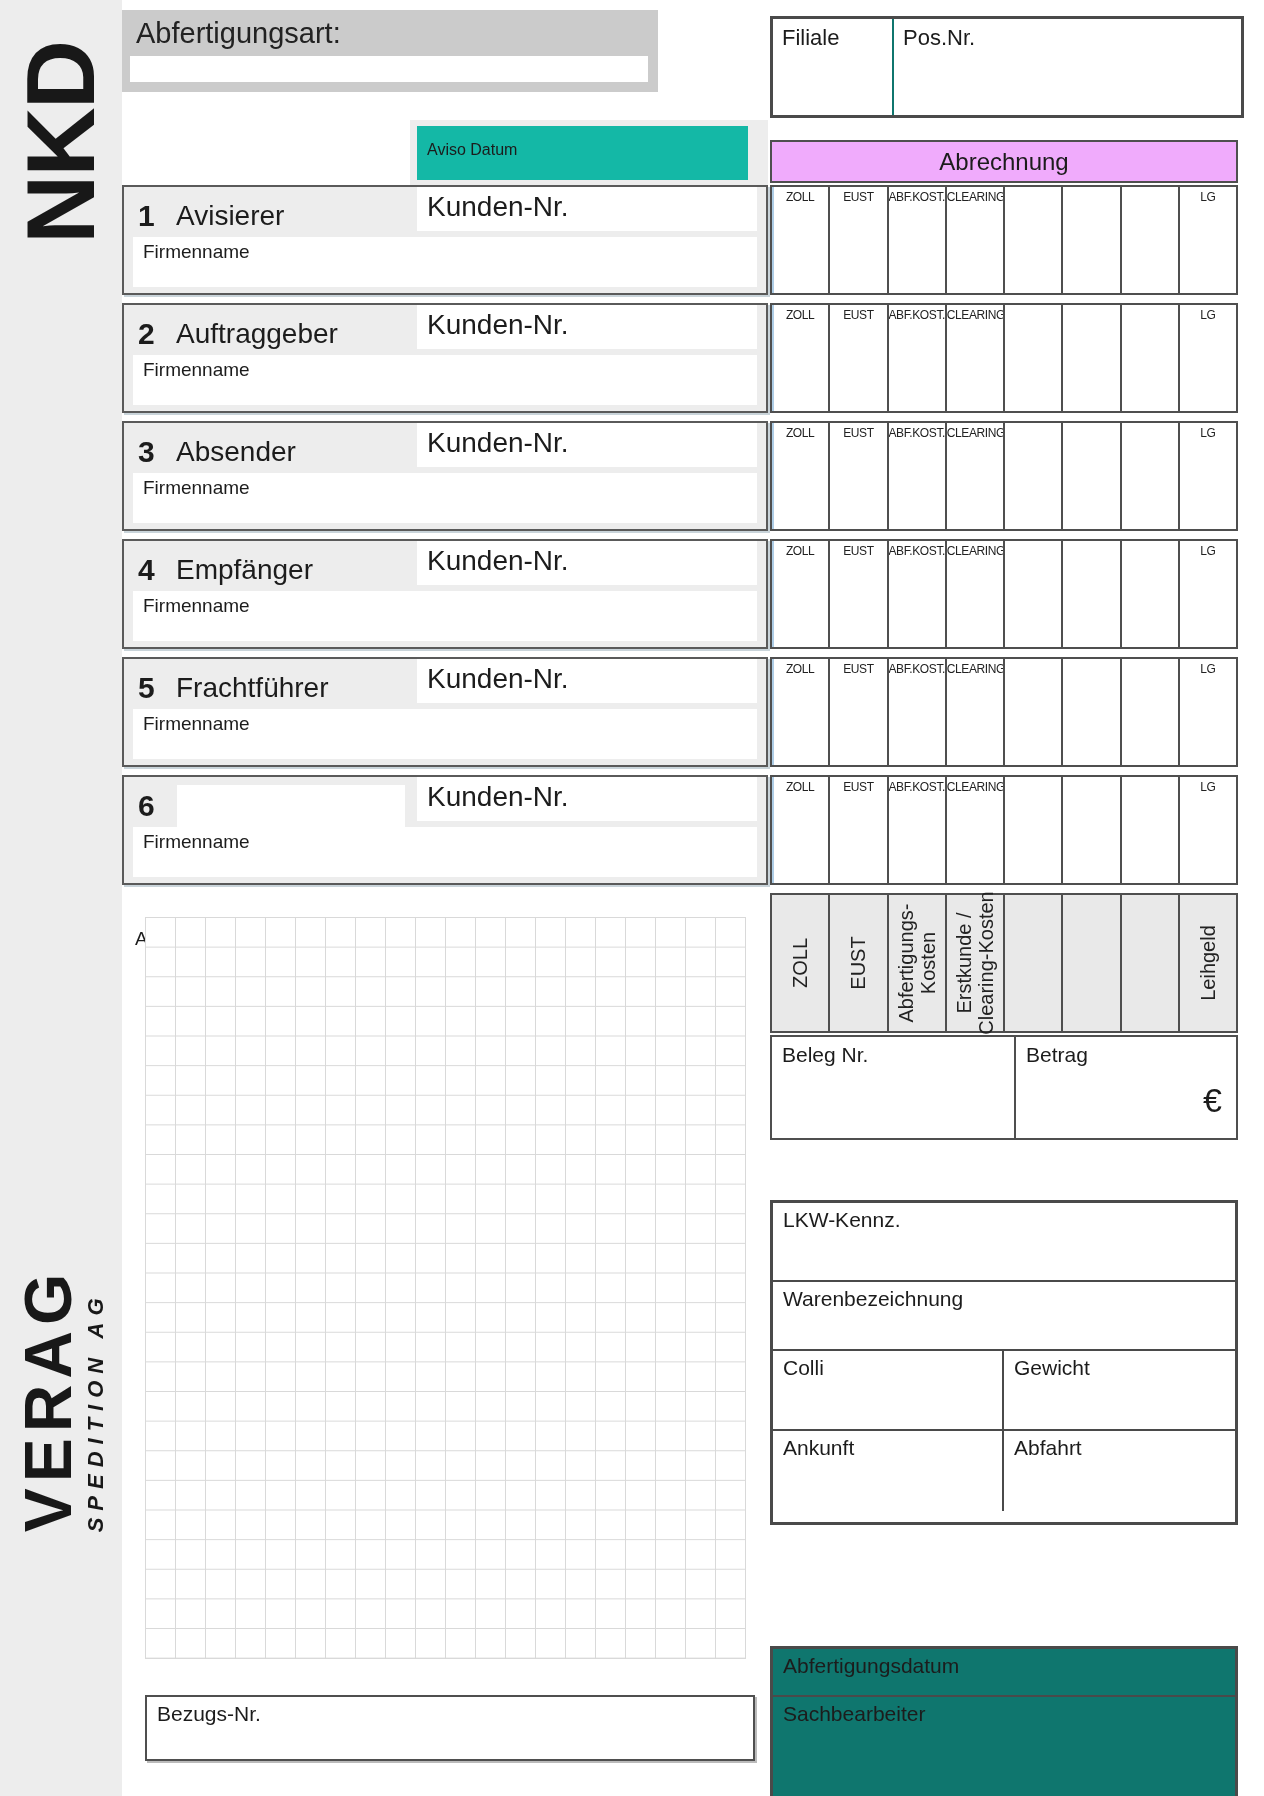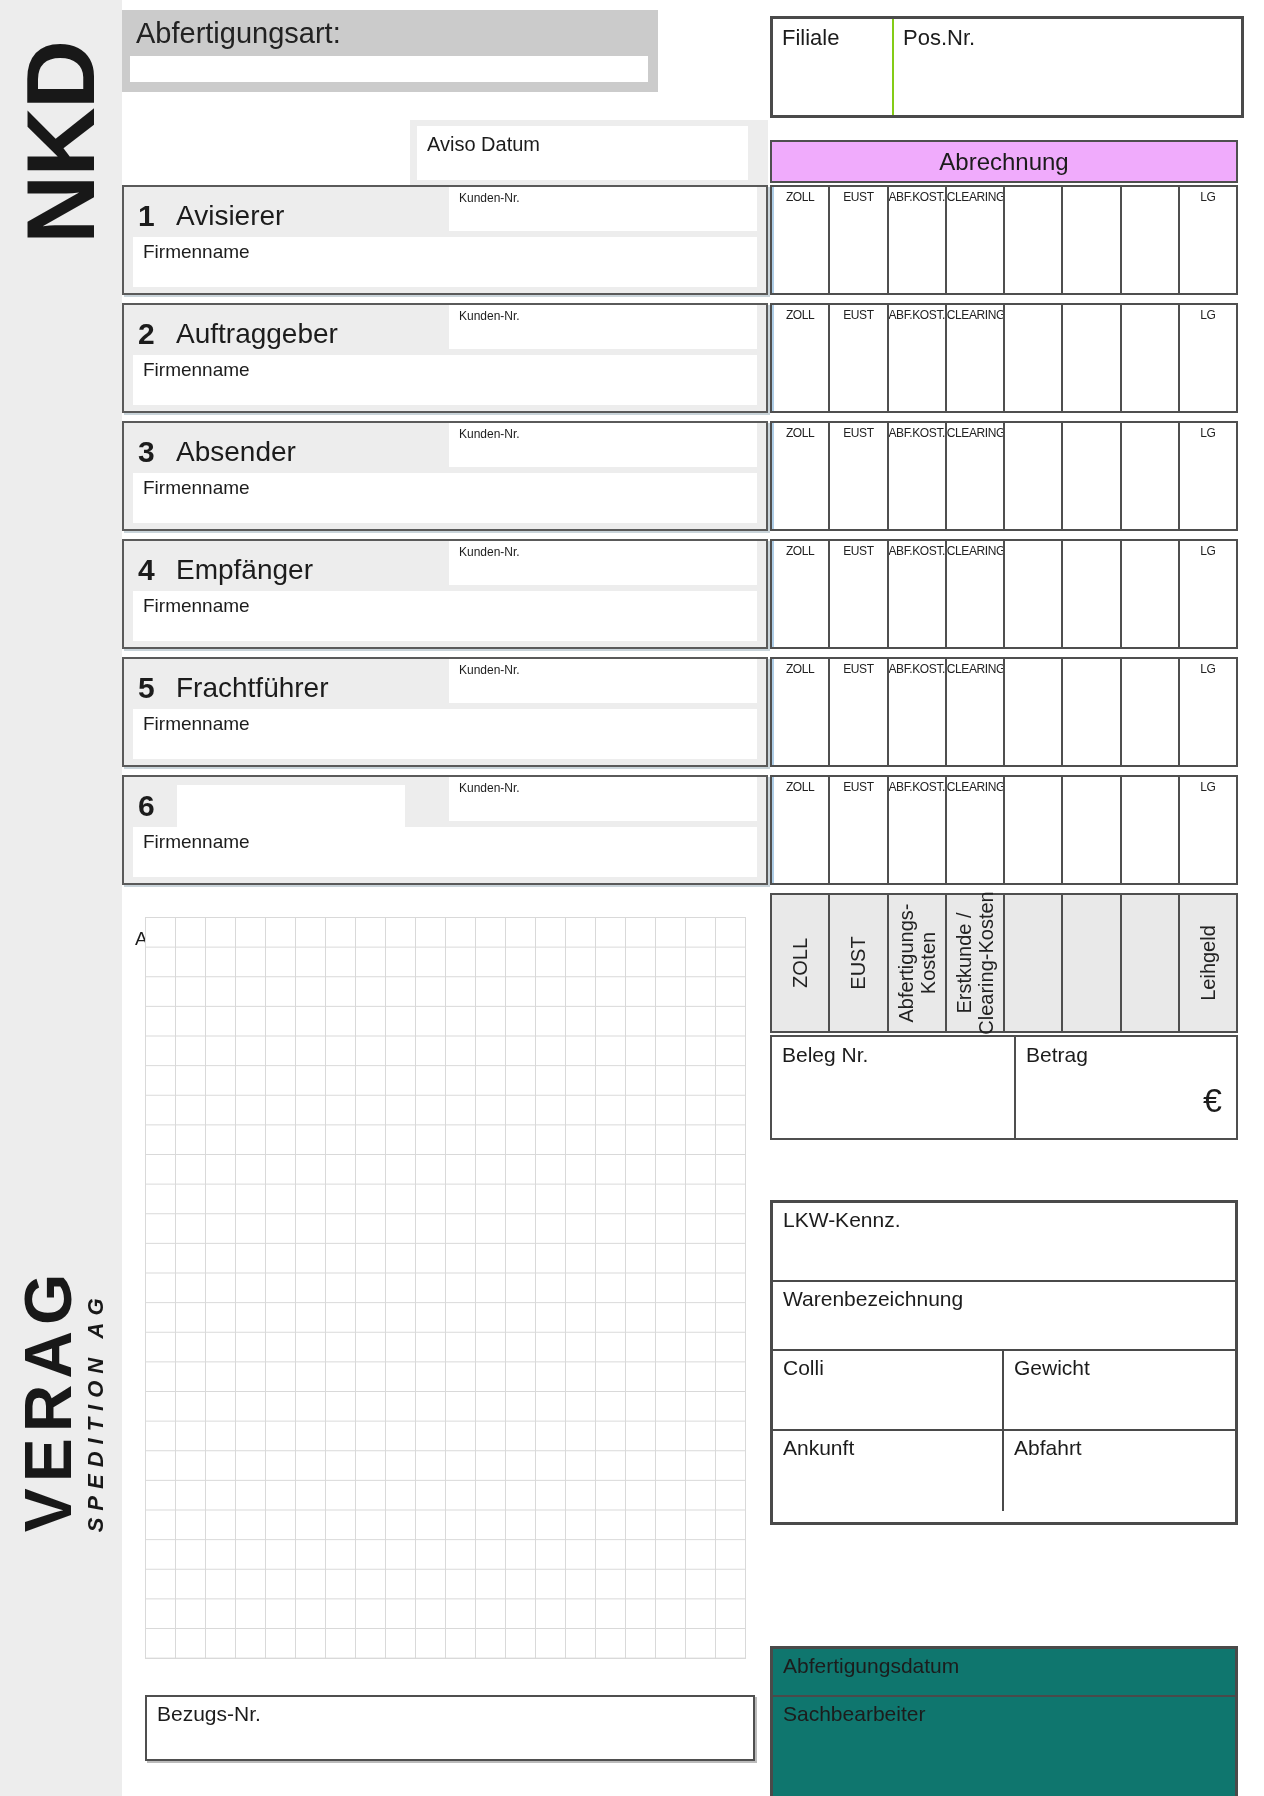--- a/index.html
+++ b/index.html
@@ -19,35 +19,35 @@
   .logo-sped{display:block;font-size:22px;font-weight:bold;font-style:italic;
              letter-spacing:7px;color:#181818;margin-top:4px;}
 
   
   .abf-panel{position:absolute;left:122px;top:10px;width:536px;height:82px;background:#cbcbcb;}
   .abf-label{position:absolute;left:14px;top:7px;font-size:29px;color:#222;}
   .abf-input{position:absolute;left:8px;top:46px;right:10px;bottom:10px;background:#fff;}
 
   .filiale-box{position:absolute;left:770px;top:16px;width:468px;height:96px;background:#fff;
                border:3px solid #4a4a4a;display:flex;}
-  .filiale-cell{width:110px;border-right:2px solid #84cc16;padding:6px 0 0 9px;font-size:22px;}
+  .filiale-cell{width:110px;border-right:2px solid #0f766e;padding:6px 0 0 9px;font-size:22px;}
   .pos-cell{flex:1;padding:6px 0 0 9px;font-size:22px;}
 
   .aviso-strip{position:absolute;left:410px;top:120px;width:358px;height:65px;background:#ededed;}
-  .aviso-box{position:absolute;left:7px;top:6px;width:331px;height:54px;background:#ffffff;
-             font-size:20px;padding:7px 0 0 10px;box-sizing:border-box;}
+  .aviso-box{position:absolute;left:7px;top:6px;width:331px;height:54px;background:#14b8a6;
+             font-size:16px;padding:15px 0 0 10px;box-sizing:border-box;}
 
   
   .party{position:absolute;left:122px;width:646px;height:110px;background:#ededed;
          border:2px solid #5a5a5a;box-sizing:border-box;box-shadow:2px 2px 0 #c9d4da;}
   .pnum{position:absolute;left:14px;top:12px;font-size:30px;font-weight:bold;}
   .ptitle{position:absolute;left:52px;top:13px;font-size:28px;}
   .ptitle-box{position:absolute;left:53px;top:8px;width:228px;height:42px;background:#fff;}
   .kunden{position:absolute;left:293px;top:0;right:9px;height:44px;background:#fff;
-          font-size:12px;padding:4px 0 0 10px;box-sizing:border-box;margin-left:32px;}
+          font-size:28px;padding:4px 0 0 10px;box-sizing:border-box;}
   .firmen{position:absolute;left:9px;right:9px;top:50px;bottom:6px;background:#fff;
           font-size:19px;padding:4px 0 0 10px;box-sizing:border-box;}
 
   
   .abr-head{position:absolute;left:770px;top:140px;width:468px;height:43px;background:#f0abfc;
             border:2px solid #4f4f4f;box-sizing:border-box;display:flex;
             align-items:center;justify-content:center;font-size:24px;}
   .abr-rows{position:absolute;left:770px;top:0;width:468px;height:1796px;pointer-events:none;}
   .abr-row{position:absolute;left:0;width:468px;height:110px;display:flex;
            border:2px solid #4f4f4f;box-sizing:border-box;background:#fff;

